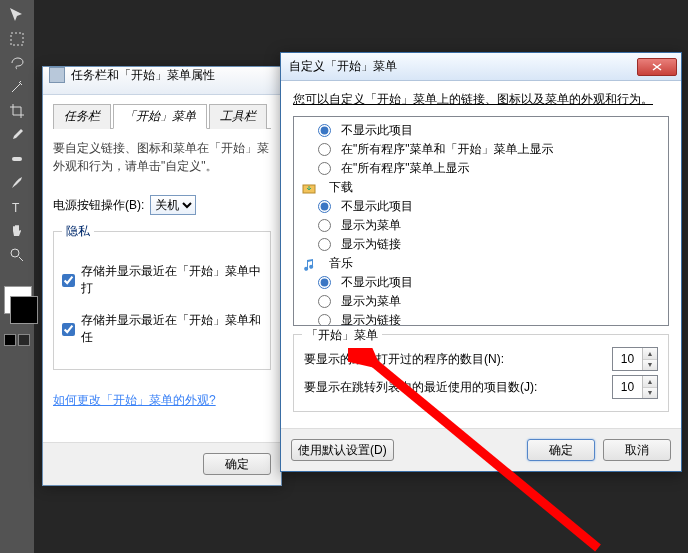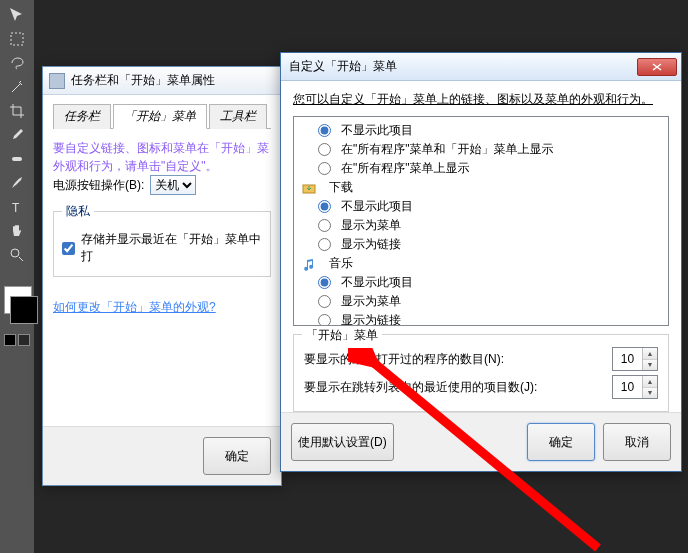--- a/index.html
+++ b/index.html
@@ -10,36 +10,36 @@
   .ps-tool { width: 28px; height: 22px; display: flex; align-items: center; justify-content: center; color: #ccc; font-size: 14px; }
   .ps-tool svg { width: 16px; height: 16px; }
   .swatch { position: absolute; left: 4px; top: 286px; width: 28px; height: 28px; background: #fff; border: 1px solid #999; }
   .swatch2 { position: absolute; left: 10px; top: 296px; width: 28px; height: 28px; background: #000; border: 1px solid #999; }
   .sw-mini { position: absolute; left: 4px; top: 334px; width: 12px; height: 12px; background: #000; border:1px solid #888;}
   .sw-mini2 { position: absolute; left: 18px; top: 334px; width: 12px; height: 12px; background: #282828; border:1px solid #888;}
   .ps-content { position: absolute; left: 34px; top: 0; right: 0; bottom: 0; background: #262626; }
   
   
   .dlg1 { position: absolute; left: 42px; top: 66px; width: 240px; height: 420px; background: #fff; border: 1px solid #6a8fb5; box-shadow: 0 2px 12px rgba(0,0,0,0.3); }
-  .dlg1 .tb { height: 28px; background: linear-gradient(#fdfdfd,#e8eef6); display: flex; align-items: center; padding: 0 6px; border-bottom: 1px solid #c8d4e3; }
+  .dlg1 .tb { height: 28px; background: linear-gradient(#fdfdfd,#e8eef6); display: flex; padding: 0 6px; border-bottom: 1px solid #c8d4e3; }
   .dlg1 .tb .ic { width:16px; height:16px; margin-right:6px; background:#b8c8da; border:1px solid #7b94b0; }
   .dlg1 .body { padding: 8px 10px 10px 10px; }
   .tabs1 { display: flex; border-bottom: 1px solid #b5b5b5; margin-bottom: 10px; }
   .tab1 { padding: 3px 10px; border: 1px solid #b5b5b5; border-bottom: none; margin-right: 2px; background: #f0f0f0; position: relative; top:1px;font-style:italic;}
   .tab1.active { background: #fff; border-bottom: 1px solid #fff; }
-  .txt { color: #8b5cf6; line-height: 1.5; margin-bottom: 0; }
+  .txt { color: #404040; line-height: 1.5; margin-bottom: 20px; }
   .row { display: flex; align-items: center; gap: 6px; margin-bottom: 8px; }
   select.win { border: 1px solid #7a9ac0; height: 20px; background: linear-gradient(#fff,#eaf1fa); text-align: right; }
   fieldset { border:1px solid #d0d0d0; padding:8px 8px; margin:6px 0 10px 0;}
   fieldset legend { padding:0 4px; color:#002a6c;}
-  .chk { display:flex; align-items:center; gap:4px; margin:3px 0;}
+  .chk { display:flex; align-items:center; gap:4px; margin:15px 0;}
   .chk input { accent-color:#3a76c4; }
   .link { color:#3b82f6; text-decoration: underline; cursor: pointer; margin-top:12px; display:inline-block;}
   .dlg-bottom { background:#f0f0f0; border-top:1px solid #ddd; padding:10px; text-align:right; position:absolute; bottom:0; left:0; right:0;}
-  button.win { min-width:68px; height:38px; border:1px solid #8a8a8a; background: linear-gradient(#f7f7f7,#e3e3e3); border-radius:3px; cursor:pointer; }
+  button.win { min-width:68px; height:22px; border:1px solid #8a8a8a; background: linear-gradient(#f7f7f7,#e3e3e3); border-radius:3px; cursor:pointer; }
   button.win.default { border:1px solid #5586c8; box-shadow:0 0 2px #7bb0ea;}
   
   
   .dlg2 { position: absolute; left: 280px; top: 52px; width: 402px; height: 420px; background: #fff; border: 1px solid #3a6ea5; box-shadow: 0 3px 14px rgba(0,0,0,0.4); }
   .dlg2 .tb { height: 28px; background: linear-gradient(#f7fbff,#d8e6f7); display:flex; align-items:center; justify-content:space-between; padding:0 4px 0 8px; border-bottom:1px solid #b2c5dc;}
   .dlg2 .closebtn { width:40px; height:18px; background: linear-gradient(#e97f7a,#c8413a); border:1px solid #9a2c27; border-radius:2px; display:flex; align-items:center; justify-content:center; color:#fff;}
   .dlg2 .body { padding:10px 12px; }
   .desc { margin-bottom:8px;text-decoration:underline; }
   .tree { border:1px solid #828790; height:210px; overflow:auto; padding:4px 2px; background:#fff;}
   .node { display:flex; align-items:center; gap:8px; padding:1px 0 1px 22px; white-space:nowrap;}
@@ -149,20 +149,24 @@
       <select class="win">
         <option>关机</option>
       </select>
     </div>
     <fieldset>
       <legend>隐私</legend>
       <label class="chk">
         <input type="checkbox" checked="" style="">
         <span>存储并显示最近在「开始」菜单中打</span>
       </label>
+      <label class="chk">
+        <input type="checkbox" checked="" style="">
+        <span>存储并显示最近在「开始」菜单和任</span>
+      </label>
     </fieldset>
     <a class="link">如何更改「开始」菜单的外观?</a>
   </div>
   <div class="dlg-bottom">
     <button class="win">确定</button>
   </div>
 </div>
 
 <div class="dlg2">
   <div class="tb">

